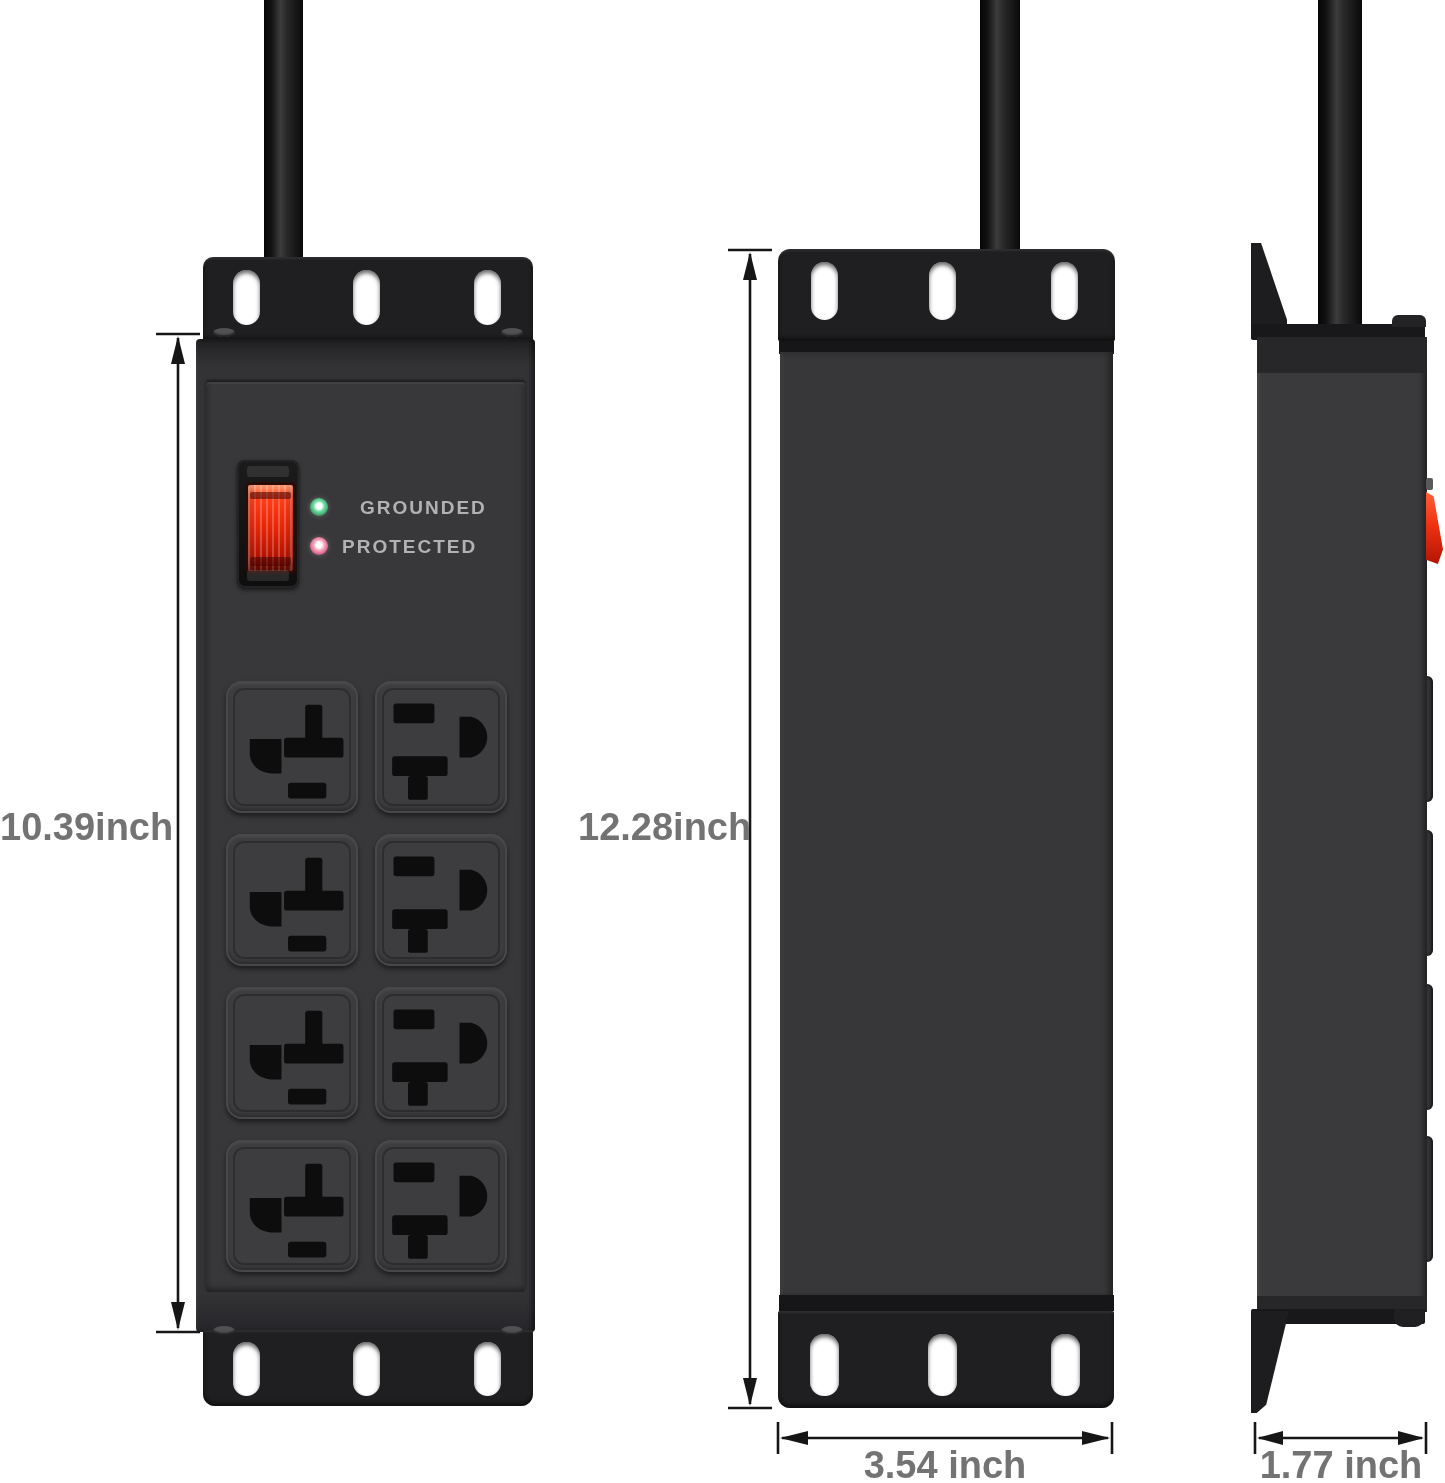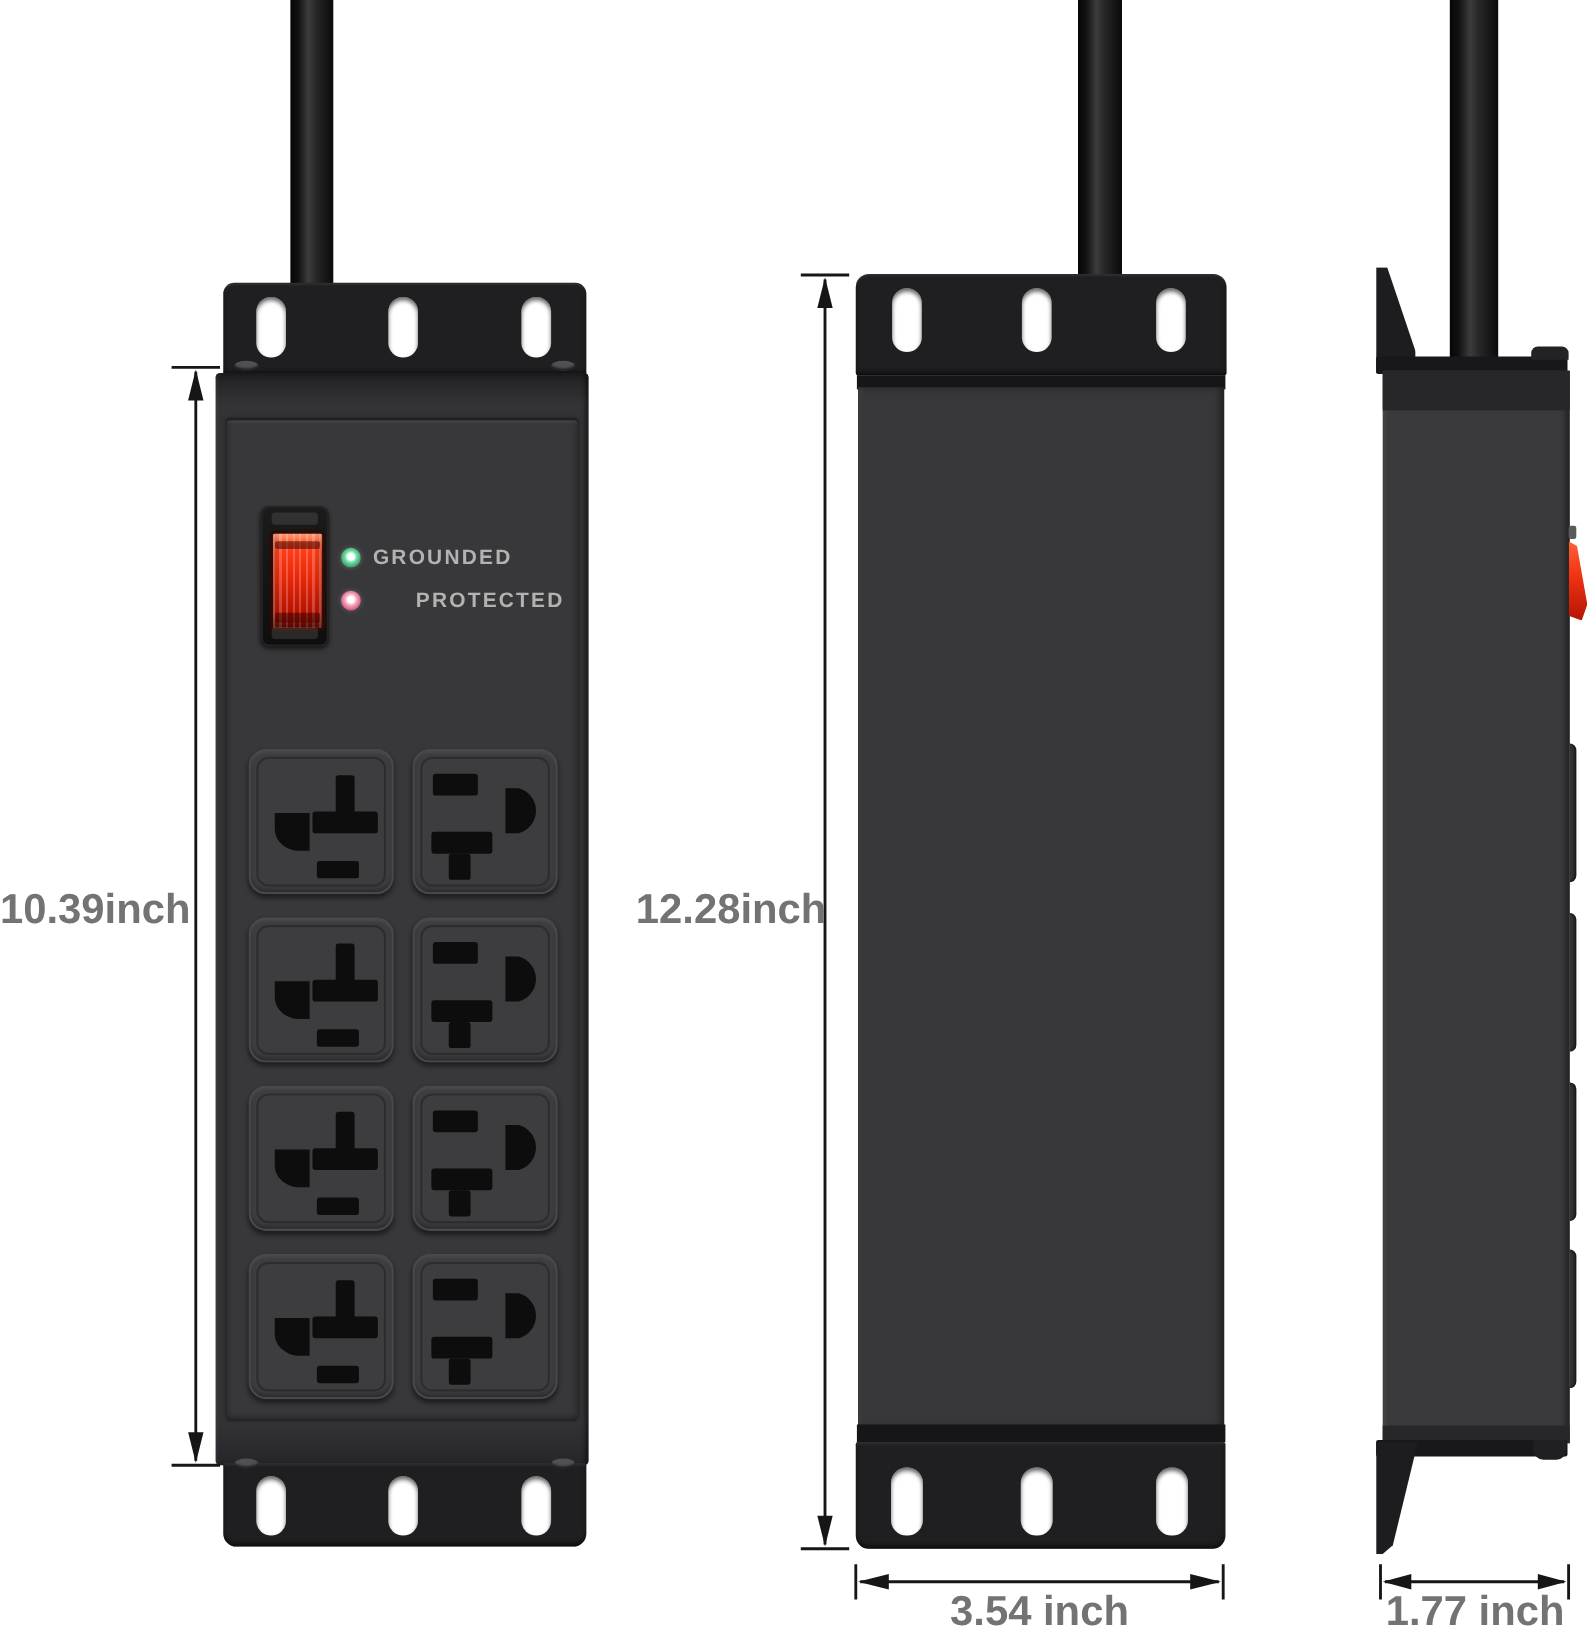--- a/index.html
+++ b/index.html
@@ -99,23 +99,23 @@
     <div class="abs body-front" style="left:196px;top:339px;width:339px;height:993px;"></div>
     <div class="abs face-front" style="left:206px;top:382px;width:319px;height:910px;"></div>
 
     <div class="abs switch-bezel" style="left:237px;top:460px;width:62px;height:128px;">
       <span class="switch-mark" style="top:6px;"></span>
       <span class="switch-rocker"></span>
       <span class="switch-mark" style="bottom:7px;"></span>
     </div>
 
     <div class="abs led green" style="left:310px;top:498px;"></div>
-    <div class="abs device-label" style="left:339px;top:497px;">GROUNDED</div>
+    <div class="abs device-label" style="left:360px;top:497px;">GROUNDED</div>
     <div class="abs led pink" style="left:310px;top:537px;"></div>
-    <div class="abs device-label" style="left:342px;top:536px;margin-left:36px;">PROTECTED</div>
+    <div class="abs device-label" style="left:342px;top:536px;">PROTECTED</div>
 
     <div class="abs outlet-grid" style="left:226px;top:681px;">
         <div class="outlet">
           <svg viewBox="0 0 100 100">
             <rect x="60" y="18" width="13" height="27" rx="2"></rect>
             <rect x="44" y="43" width="45" height="15" rx="2"></rect>
             <path d="M18 44 h24 v26 h-8 a17 15 0 0 1 -16 -15 z"></path>
             <rect x="47" y="77" width="29" height="12" rx="2"></rect>
           </svg>
         </div>

